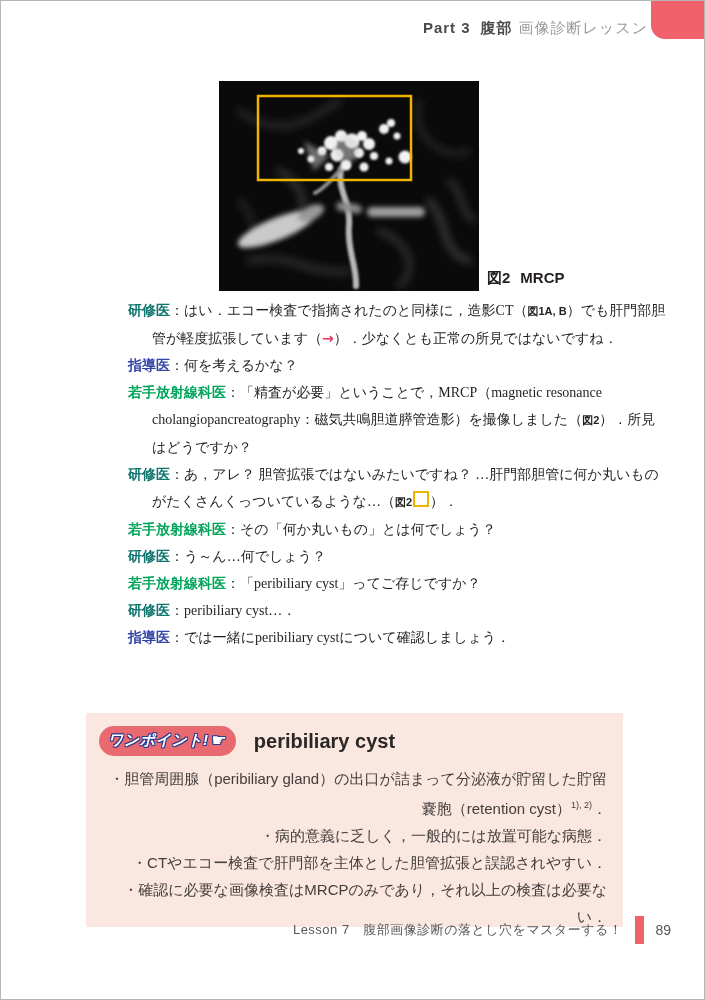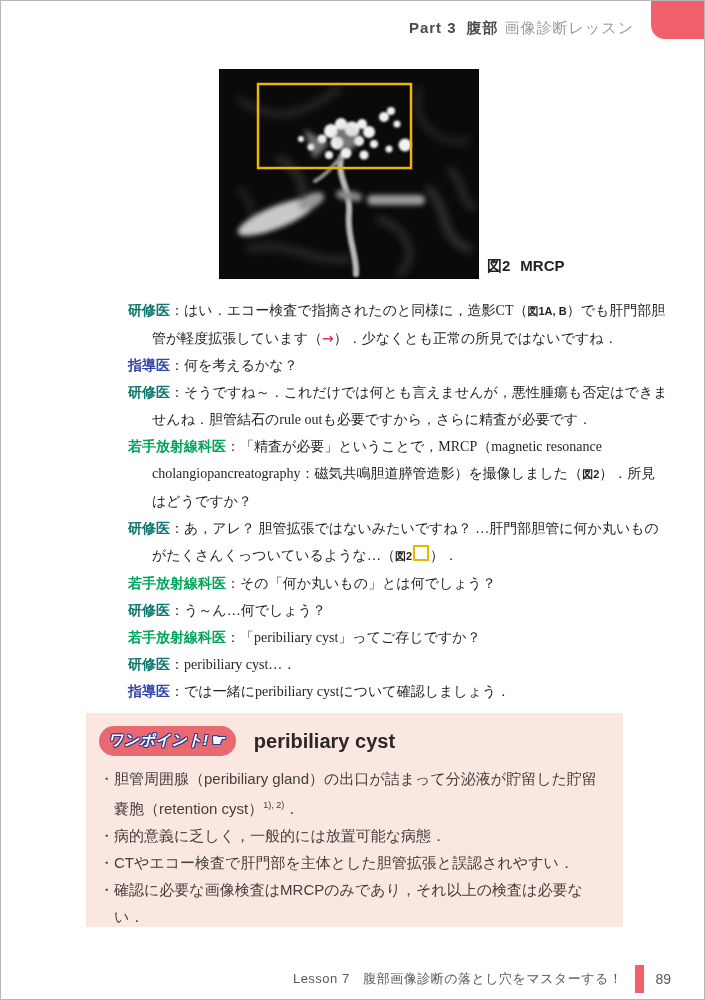--- a/index.html
+++ b/index.html
@@ -2,63 +2,63 @@
 <html lang="ja"><head>
 <meta charset="utf-8">
 <style>
   html,body{margin:0;padding:0;background:#ffffff;}
   .page{
     position:relative;width:705px;height:1000px;background:#ffffff;
     border:1px solid #b5b5b5;box-sizing:border-box;overflow:hidden;
     font-family:"Liberation Sans","DejaVu Sans",sans-serif;color:#231f20;
   }
   
-  .header{position:absolute;top:18px;left:0;right:70px;text-align:right;
+  .header{position:absolute;top:18px;left:0;right:56px;text-align:right;
     font-size:15px;letter-spacing:1px;}
   .header .part{font-weight:bold;color:#4d4a4a;margin-right:10px;}
   .header .section{font-weight:bold;color:#4d4a4a;margin-right:6px;}
   .header .title{color:#9a9a9a;}
   .pink-tab{position:absolute;top:0;right:0;width:53px;height:38px;
     background:#f0616b;border-radius:0 0 0 14px;}
   
-  .figure-wrap{position:absolute;left:218px;top:68px;width:260px;height:210px;}
+  .figure-wrap{position:absolute;left:218px;top:80px;width:260px;height:210px;}
   .figure-wrap svg{display:block;}
   .fig-caption{position:absolute;left:268px;top:188px;white-space:nowrap;
     font-size:15px;font-weight:bold;color:#231f20;}
   .fig-caption .cap-label{margin-right:10px;}
   
   .dialogue{position:absolute;left:127px;top:296px;width:540px;
     font-family:"Liberation Serif","DejaVu Serif",serif;
     font-size:14px;line-height:27px;color:#231f20;}
   .utt{padding-left:24px;text-indent:-24px;}
   .speaker{font-weight:bold;}
   .sp-red{color:#0f766e;}
   .sp-blue{color:#3444a8;}
   .sp-green{color:#00a45a;}
   .fig-bold{font-weight:bold;font-family:"Liberation Sans","DejaVu Sans",sans-serif;font-size:11px;text-align:center;}
   .arrow{color:#e8325a;font-weight:bold;font-family:"DejaVu Sans",sans-serif;}
   .ybox{display:inline-block;width:12px;height:12px;border:2px solid #f0b400;
     background:#ffffff;vertical-align:-1px;margin:0 1px;}
   
   .onepoint{position:absolute;left:85px;top:712px;width:537px;height:214px;
-    background:#f9e7e0;box-sizing:border-box;padding:10px 16px 0 13px;}
+    background:#f9e7e0;box-sizing:border-box;padding:10px 16px 0 13px;text-align:right;}
   .op-header{display:flex;align-items:center;height:36px;}
   .op-badge{display:inline-flex;align-items:center;background:#e8696f;
     border-radius:15px;padding:2px 9px 4px 9px;height:24px;}
   .op-badge .badge-text{color:#ffffff;font-weight:bold;font-style:italic;
     font-size:15px;letter-spacing:0.5px;
     text-shadow:-1px -1px 0 #2b3b8f,1px -1px 0 #2b3b8f,-1px 1px 0 #2b3b8f,1px 1px 0 #2b3b8f,0 1px 0 #2b3b8f,0 -1px 0 #2b3b8f;}
   .op-badge .hand{color:#ffffff;font-size:17px;margin-left:3px;font-style:normal;
     text-shadow:-1px -1px 0 #2b3b8f,1px -1px 0 #2b3b8f,-1px 1px 0 #2b3b8f,1px 1px 0 #2b3b8f;}
   .op-title{font-size:20px;font-weight:bold;color:#2b2727;margin-left:18px;}
   .op-bullets{margin-top:6px;font-size:15px;line-height:27px;color:#433d3c;}
   .op-li{padding-left:15px;text-indent:-15px;}
   .op-li sup{font-size:9px;}
   
-  .footer{position:absolute;left:0;right:33px;top:964px;display:flex;
+  .footer{position:absolute;left:0;right:33px;top:915px;display:flex;
     justify-content:flex-end;align-items:center;}
   .footer .lesson{font-size:13px;color:#595757;letter-spacing:0.5px;}
   .footer .red-bar{width:9px;height:28px;background:#f0616b;margin:0 11px 0 13px;}
   .footer .pageno{font-size:14px;color:#595757;}
 </style>
 </head>
 <body>
 
 <div class="page">
 
@@ -137,21 +137,20 @@
       <rect x="39" y="15" width="153" height="84" fill="none" stroke="#f0b400" stroke-width="2.5"></rect>
     </svg>
     <div class="fig-caption">
       <span class="cap-label">図2</span><span>MRCP</span>
     </div>
   </div>
 
   <div class="dialogue">
     <div class="utt"><span class="speaker sp-red">研修医</span><span>：はい．エコー検査で指摘されたのと同様に，造影CT（</span><span class="fig-bold">図1A, B</span><span>）でも肝門部胆管が軽度拡張しています（</span><span class="arrow">→</span><span>）．少なくとも正常の所見ではないですね．</span></div>
     <div class="utt"><span class="speaker sp-blue">指導医</span><span>：何を考えるかな？</span></div>
-    <div class="utt"><span class="speaker sp-red">研修医</span><span>：そうですね～．これだけでは何とも言えませんが，悪性腫瘍も否定はできませんね．胆管結石のrule outも必要ですから，さらに精査が必要です．</span></div>
     <div class="utt"><span class="speaker sp-green">若手放射線科医</span><span>：「精査が必要」ということで，MRCP（magnetic resonance cholangiopancreatography：磁気共鳴胆道膵管造影）を撮像しました（</span><span class="fig-bold">図2</span><span>）．所見はどうですか？</span></div>
     <div class="utt"><span class="speaker sp-red">研修医</span><span>：あ，アレ？ 胆管拡張ではないみたいですね？ …肝門部胆管に何か丸いものがたくさんくっついているような…（</span><span class="fig-bold">図2</span><span class="ybox"></span><span>）．</span></div>
     <div class="utt"><span class="speaker sp-green">若手放射線科医</span><span>：その「何か丸いもの」とは何でしょう？</span></div>
     <div class="utt"><span class="speaker sp-red">研修医</span><span>：う～ん…何でしょう？</span></div>
     <div class="utt"><span class="speaker sp-green">若手放射線科医</span><span>：「peribiliary cyst」ってご存じですか？</span></div>
     <div class="utt"><span class="speaker sp-red">研修医</span><span>：peribiliary cyst…．</span></div>
     <div class="utt"><span class="speaker sp-blue">指導医</span><span>：では一緒にperibiliary cystについて確認しましょう．</span></div>
   </div>
 
   <div class="onepoint">

